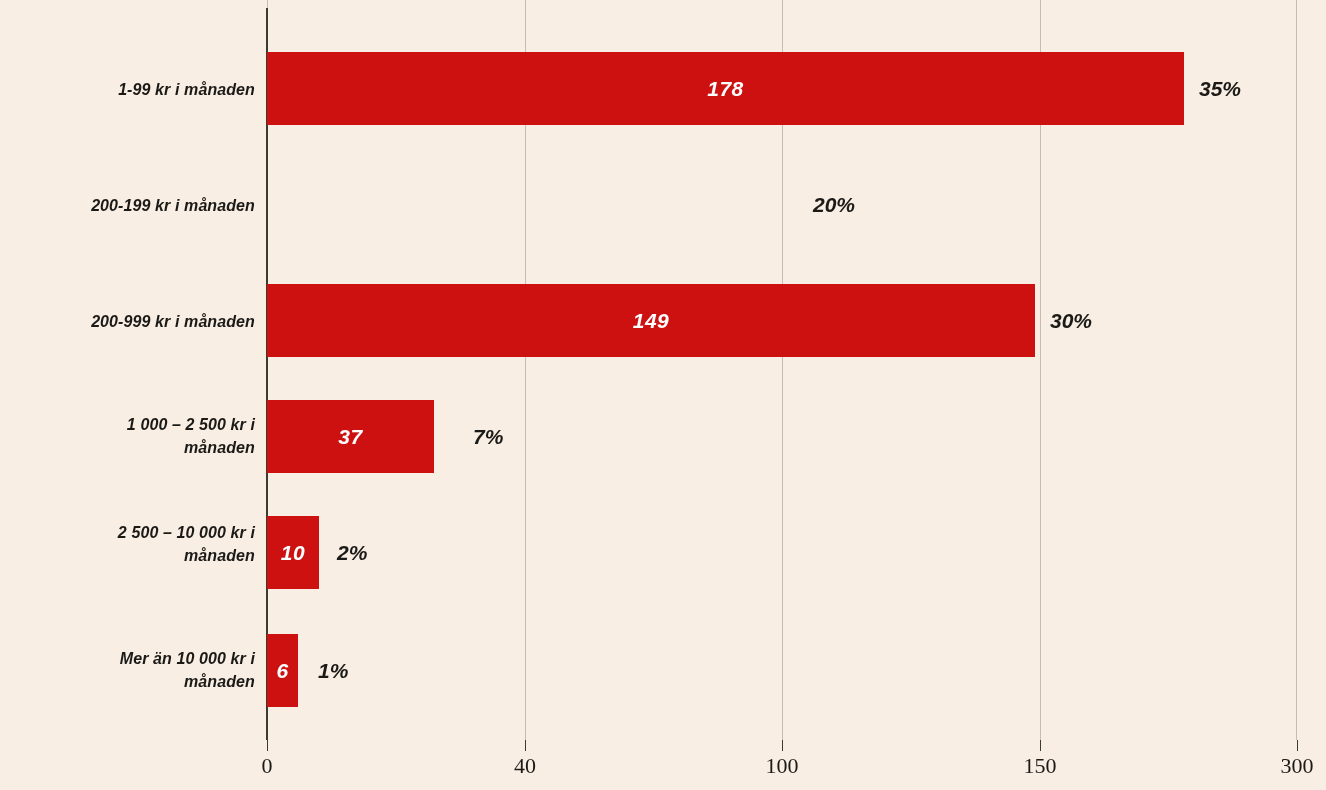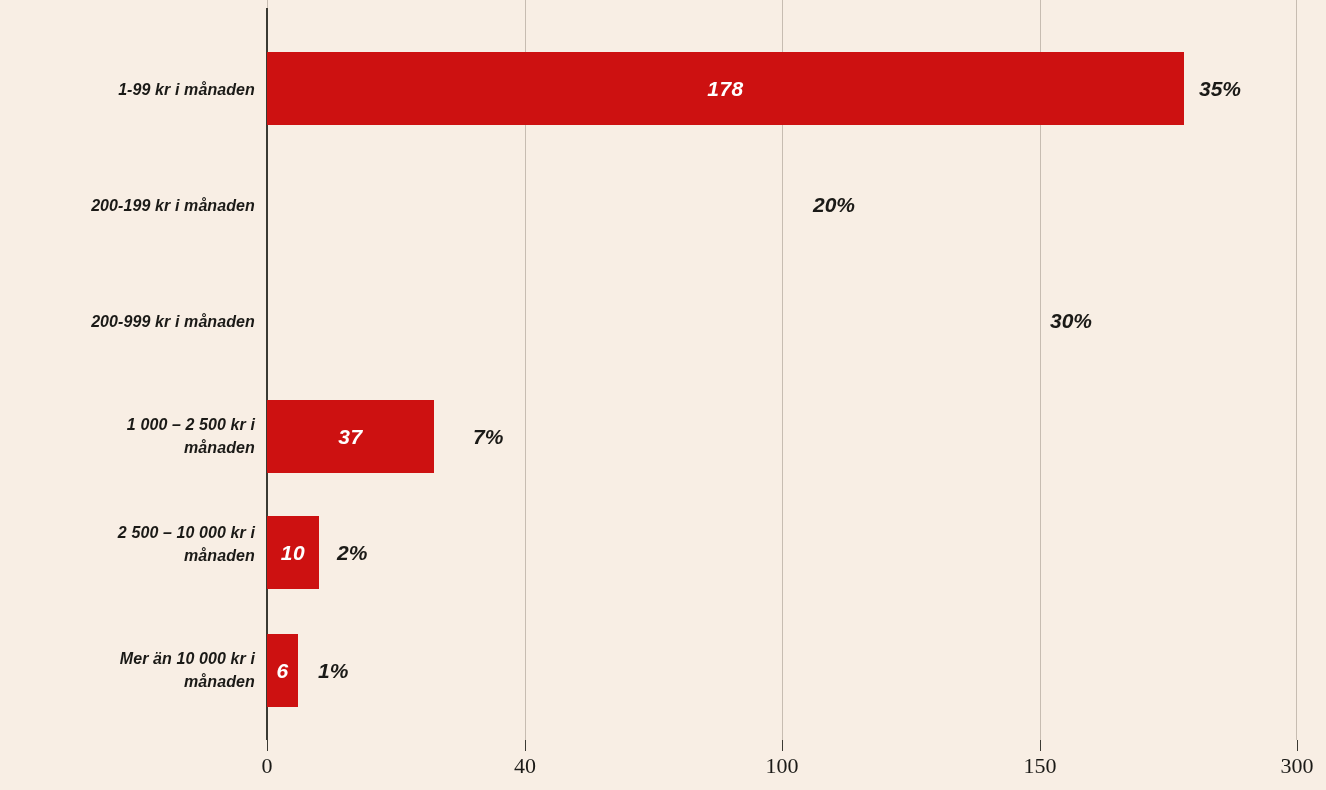--- a/index.html
+++ b/index.html
@@ -148,20 +148,23 @@
     <div class="cat-label" style="top:68px">
       <span>200-199 kr i månaden</span>
     </div>
     <div class="pct-label" style="left:813px; top:67px">20%</div>
   </div>
 
   <div class="row" style="top:242px">
     <div class="cat-label" style="top:68px">
       <span>200-999 kr i månaden</span>
     </div>
+    <div class="bar" style="left:267px; top:42px; width:768px; height:73px;">
+      <span class="bar-value">149</span>
+    </div>
     <div class="pct-label" style="left:1050px; top:67px">30%</div>
   </div>
 
   <div class="row" style="top:358px">
     <div class="cat-label" style="top:55px">
       <span>1 000 – 2 500 kr i</span><br>
       <span>månaden</span>
     </div>
     <div class="bar" style="left:267px; top:42px; width:167px; height:73px;">
       <span class="bar-value">37</span>

